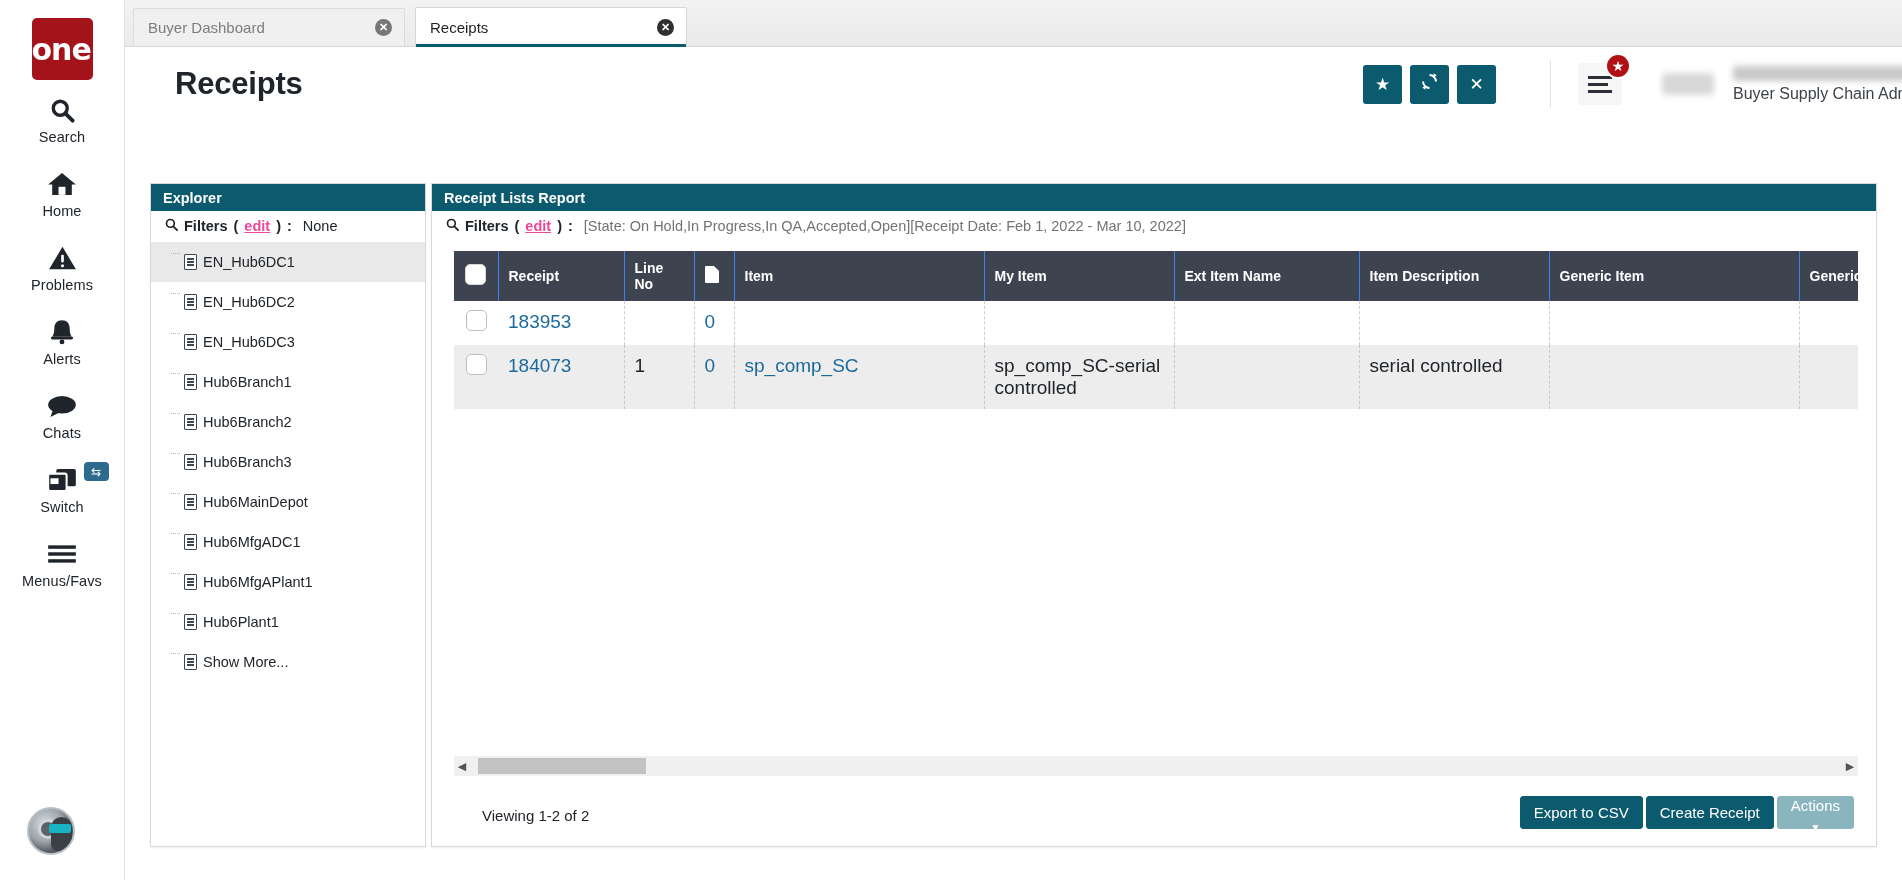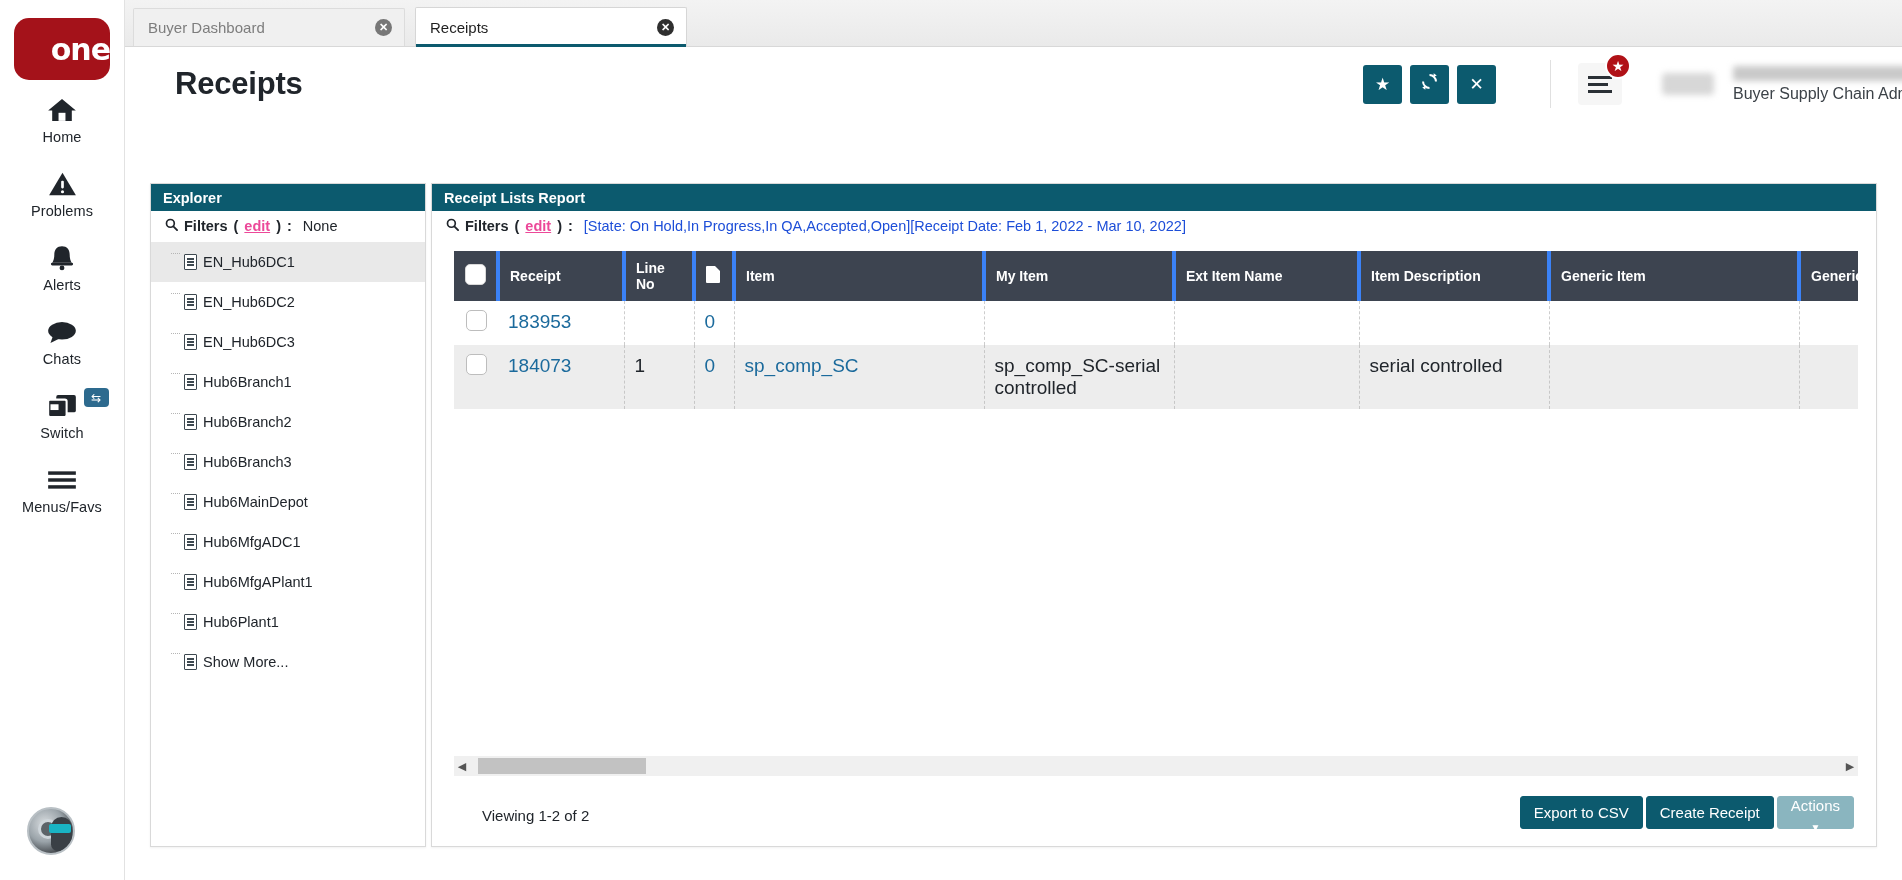--- a/index.html
+++ b/index.html
@@ -13,23 +13,23 @@
   
   #left-rail {
     position: absolute; left: 0; top: 0;
     width: 125px; height: 880px;
     background: #ffffff;
     border-right: 1px solid #e2e2e2;
     display: flex; flex-direction: column; align-items: center;
     z-index: 40;
   }
   #brand-logo {
-    width: 96px; height: 62px; margin-top: 18px;
-    background: #a4121a; border-radius: 15px;
-    display: flex; align-items: center; justify-content: flex-end;
+    width: 61px; height: 62px; margin-top: 18px;
+    background: #a4121a; border-radius: 5px;
+    display: flex; align-items: center; justify-content: flex-start;
     color: #fff; font-size: 30px; font-weight: 700; letter-spacing: -1px;
     font-family: "DejaVu Sans", sans-serif;
   }
   .rail-item {
     width: 125px; padding: 13px 0 9px 0;
     display: flex; flex-direction: column; align-items: center;
     cursor: pointer; position: relative;
   }
   .rail-item .rail-ico {
     height: 34px; display: flex; align-items: center; justify-content: center;
@@ -192,29 +192,29 @@
 
   
   #report {
     position: absolute; left: 306px; top: 62px;
     width: 1446px; height: 664px;
     background: #fff; border: 1px solid #d9d9d9;
     box-shadow: 0 1px 2px rgba(0,0,0,.06);
   }
   #report .panel-head { background: #0c5a6e; }
   #report-filters { font-size: 14.5px; }
-  #report-filters .val { color: #1d4ed8; }
+  #report-filters .val { color: #737373; }
 
   
   #grid-wrap { position: absolute; left: 22px; top: 67px; width: 1404px; height: 500px; overflow: hidden; }
   table.grid { border-collapse: collapse; table-layout: fixed; width: 1560px; }
   table.grid thead th {
     background: #3d4450; color: #fff; font-size: 14px; font-weight: 700;
     text-align: left; padding: 9px 10px; vertical-align: middle;
-    border-right: 4px solid #3b82f6; height: 44px;
+    border-right: 1px solid #3b82f6; height: 44px;
   }
   table.grid thead th.cb-col { width: 44px; padding: 0; text-align: center; }
   table.grid tbody td {
     font-size: 19px; color: #20252b; padding: 10px 10px;
     border-right: 1px dashed #cdcdcd; vertical-align: top;
   }
   table.grid tbody td.cb-col { border-right: none; text-align: center; padding: 9px 0; }
   table.grid tbody tr.alt { background: #ededed; }
   table.grid tbody tr.alt td { border-right-color: #c7c7c7; }
   .lnk { color: #1b6a9c; cursor: pointer; }
@@ -261,20 +261,29 @@
   .ft-btn.muted { background: #8ab5bf; border-color: #8ab5bf; gap: 8px; flex-direction: column; }
 </style>
 </head>
 <body>
 
 <div id="left-rail">
   <div id="brand-logo">
     <span>one</span>
   </div>
 
+  <div class="rail-item">
+    <span class="rail-ico">
+      <svg width="27" height="27" viewBox="0 0 24 24">
+          <circle cx="10" cy="10" r="6.2" fill="none" stroke="#20252b" stroke-width="3"></circle>
+          <line x1="14.5" y1="14.5" x2="21" y2="21" stroke="#20252b" stroke-width="3.4" stroke-linecap="round"></line>
+        </svg>
+    </span>
+    <span class="rail-lbl">Search</span>
+  </div>
 
   <div class="rail-item">
     <span class="rail-ico">
       <svg width="30" height="27" viewBox="0 0 26 22">
           <path d="M13 1 L25 11 L21.5 11 L21.5 20 L4.5 20 L4.5 11 L1 11 Z" fill="#20252b"></path>
           <rect x="10" y="13" width="6" height="7" fill="#fff"></rect>
         </svg>
     </span>
     <span class="rail-lbl">Home</span>
   </div>

